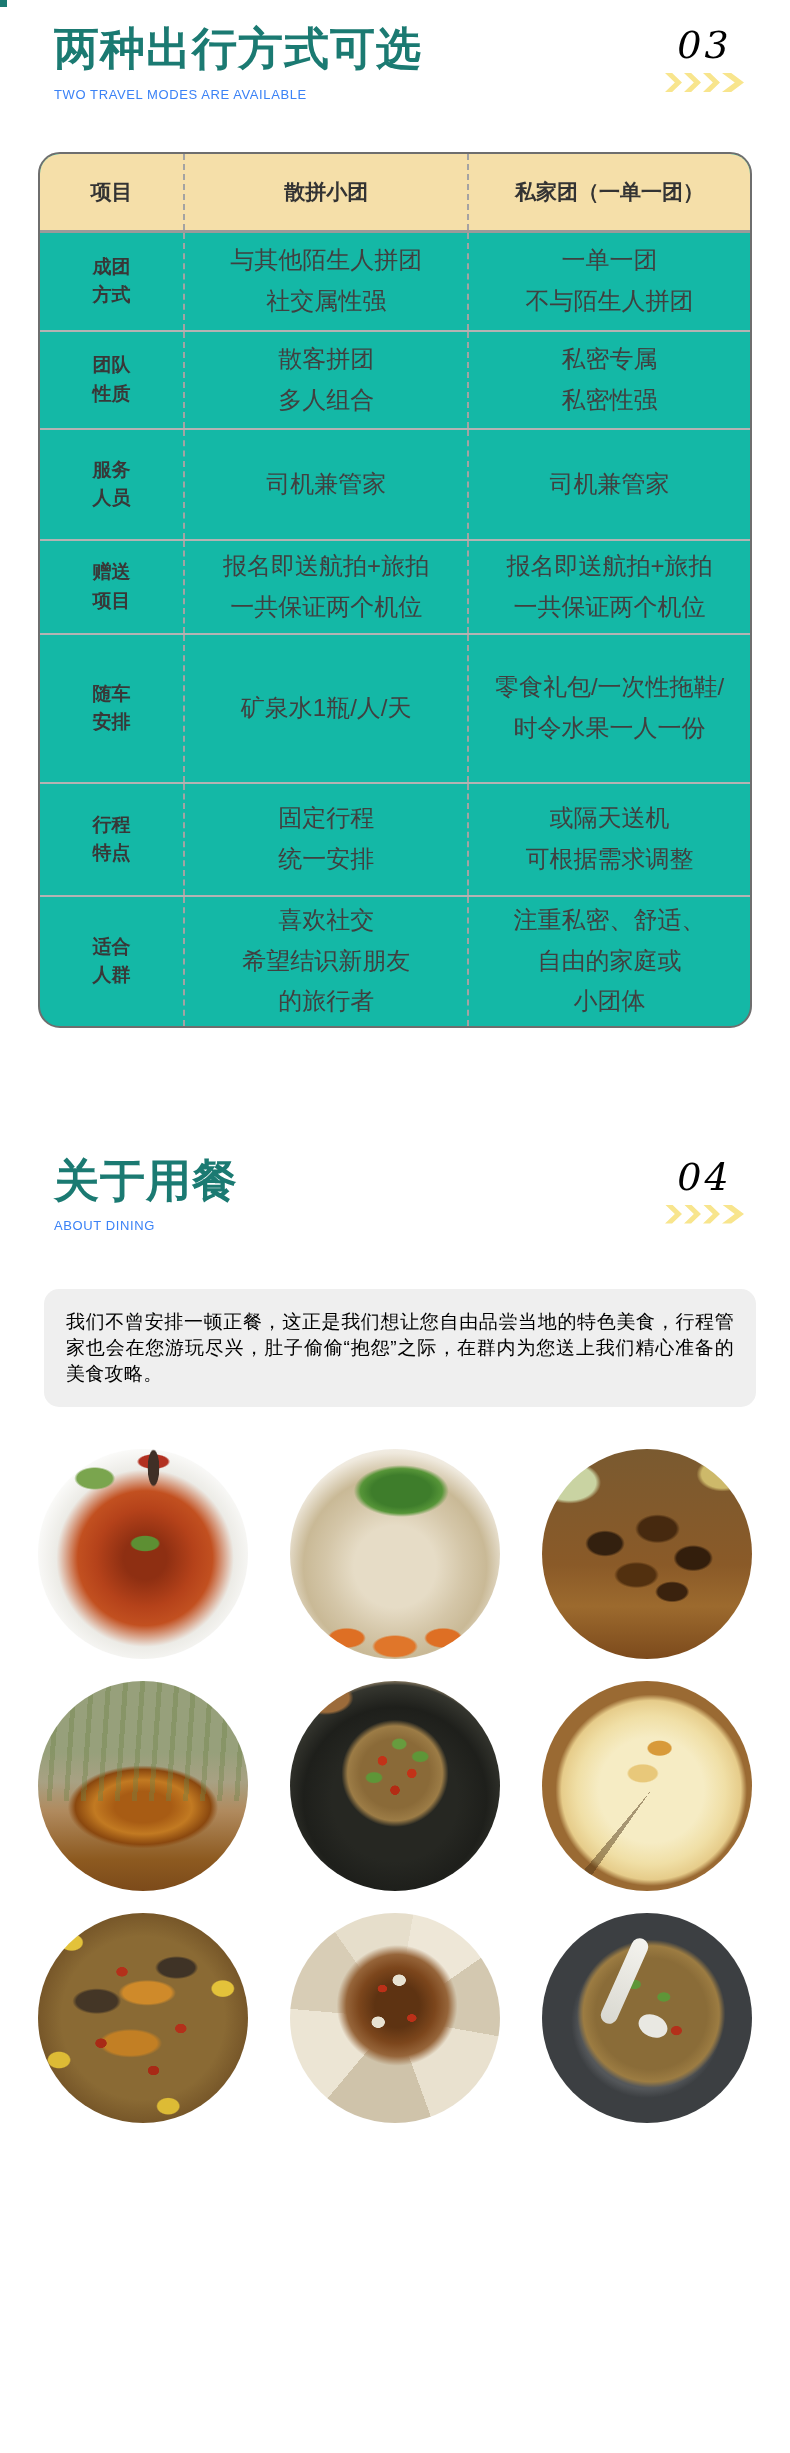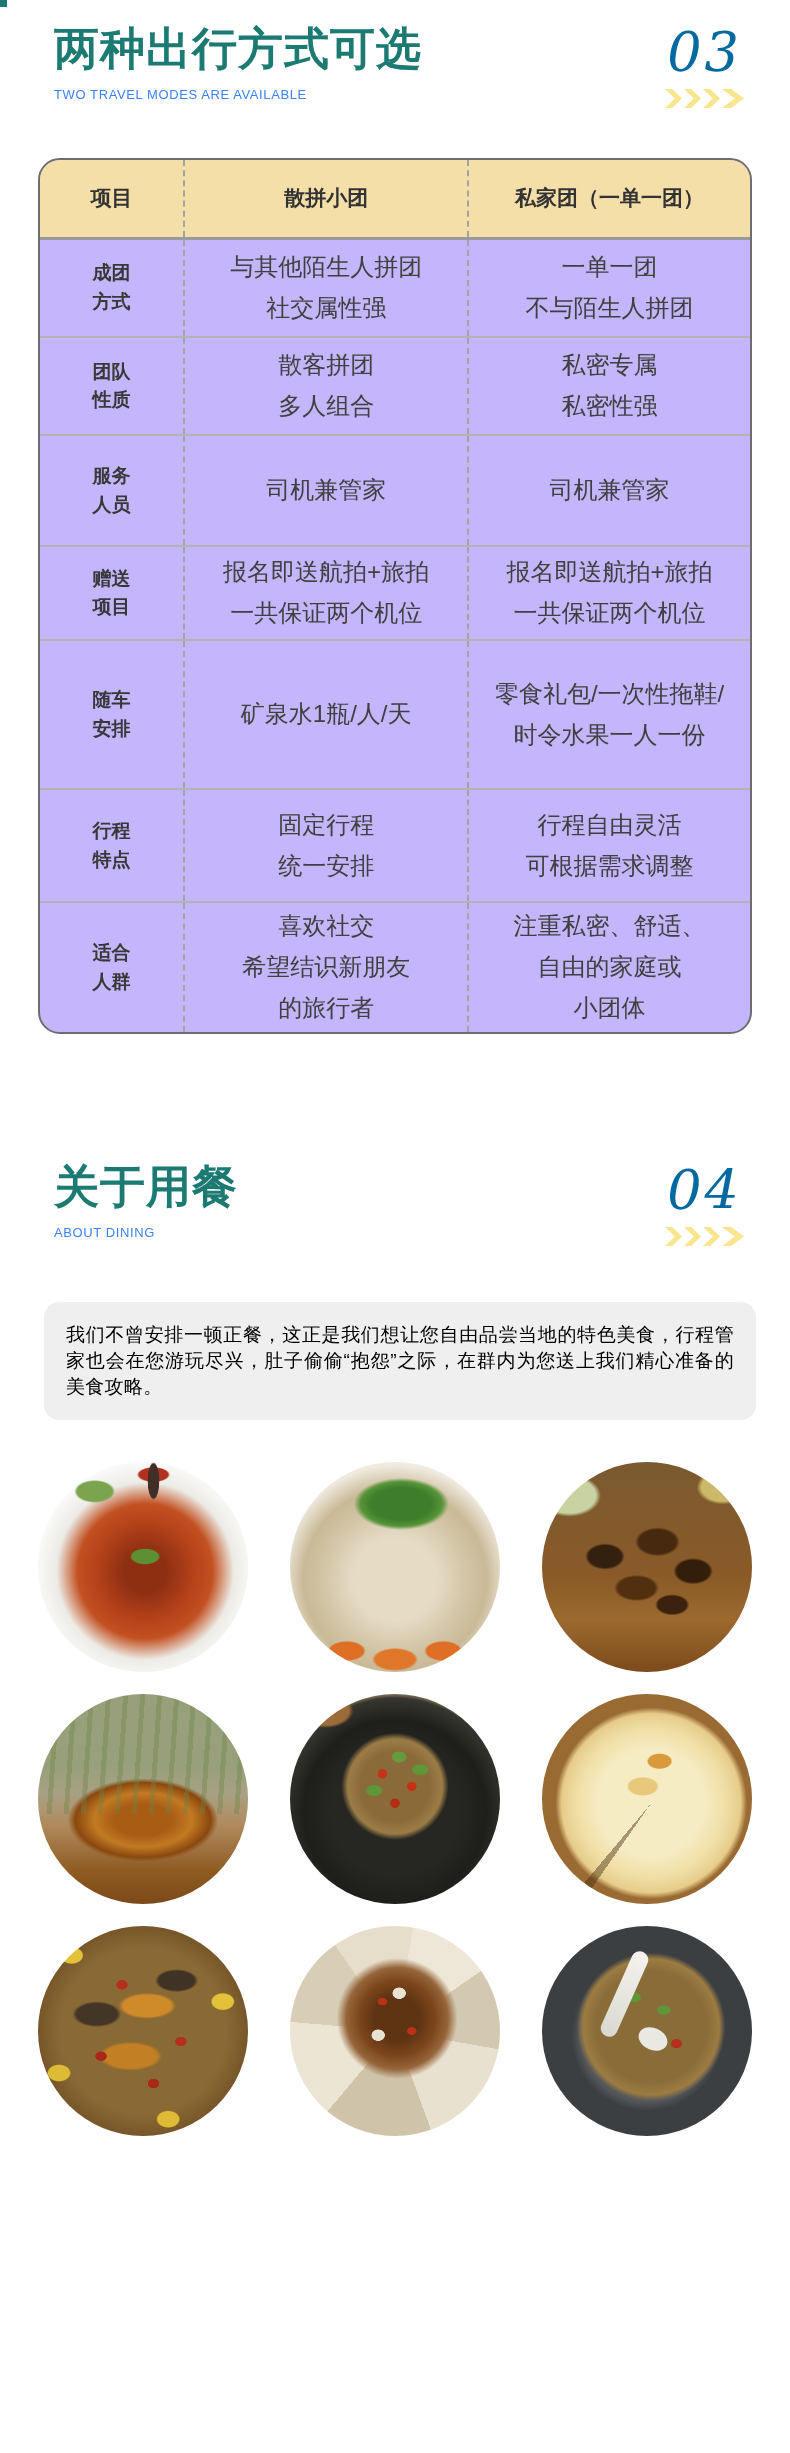--- a/index.html
+++ b/index.html
@@ -11,28 +11,28 @@
   .corner-sq{position:absolute;top:0;left:0;width:7px;height:7px;background:#1b7a72;}
 
   
   .sec-head{display:flex;justify-content:space-between;align-items:flex-start;padding:0 46px 0 54px;}
   .sec-head.first{margin-top:24px;}
   .sec-head.second{margin-top:128px;}
   .sec-title{font-size:45px;font-weight:700;color:#1b7a72;letter-spacing:1px;line-height:1.1;margin:0;}
   .sec-sub{font-size:13px;color:#3b82f6;letter-spacing:.6px;margin-top:13px;font-weight:500;}
   .num-block{display:flex;flex-direction:column;align-items:center;margin-top:2px;}
   .sec-num{font-family:"DejaVu Serif",serif;font-style:italic;font-weight:400;
-    font-size:54px;line-height:1;color:#0369a1;letter-spacing:3px;}
+    font-size:38px;line-height:1;color:#000000;letter-spacing:3px;}
   .chevrons{display:flex;gap:2px;margin-top:9px;}
   .chev{width:17px;height:19px;background:#f8e58d;
     clip-path:polygon(0 0,42% 0,100% 50%,42% 100%,0 100%,58% 50%);}
   .chev.last{width:22px;}
 
   
-  .tbl-wrap{margin:50px 38px 0 38px;border:2px solid #6e6e6e;border-radius:22px;overflow:hidden;background:#c4b5fd;}
+  .tbl-wrap{margin:50px 38px 0 38px;border:2px solid #6e6e6e;border-radius:22px;overflow:hidden;background:#14b8a6;}
   table{width:100%;border-collapse:collapse;table-layout:fixed;}
   col.c1{width:20.3%}col.c2{width:40%}col.c3{width:39.7%}
   thead tr{background:#f5dfa9;height:78px;}
   th{font-size:21px;font-weight:700;color:#333333;border-bottom:3px solid #9a9a9a;}
   tbody td{border-top:2px solid #b3b3b3;}
   tbody tr:first-child td{border-top:none;}
   th:nth-child(2),th:nth-child(3),td:nth-child(2),td:nth-child(3){border-left:2px dashed #a3a3a3;}
   td{text-align:center;vertical-align:middle;white-space:pre-line;font-size:24px;color:#404040;line-height:1.7;}
   td.lbl{font-weight:700;font-size:19px;color:#383838;line-height:1.5;margin-top:36px;}
   tbody tr:nth-child(1){height:99px;}  tbody tr:nth-child(2){height:98px;}
@@ -201,21 +201,21 @@
 安排</td>
           <td>矿泉水1瓶/人/天</td>
           <td>零食礼包/一次性拖鞋/
 时令水果一人一份</td>
         </tr>
         <tr>
           <td class="lbl">行程
 特点</td>
           <td>固定行程
 统一安排</td>
-          <td>行程自由灵活
+          <td>或隔天送机
 可根据需求调整</td>
         </tr>
         <tr>
           <td class="lbl">适合
 人群</td>
           <td>喜欢社交
 希望结识新朋友
 的旅行者</td>
           <td>注重私密、舒适、
 自由的家庭或

